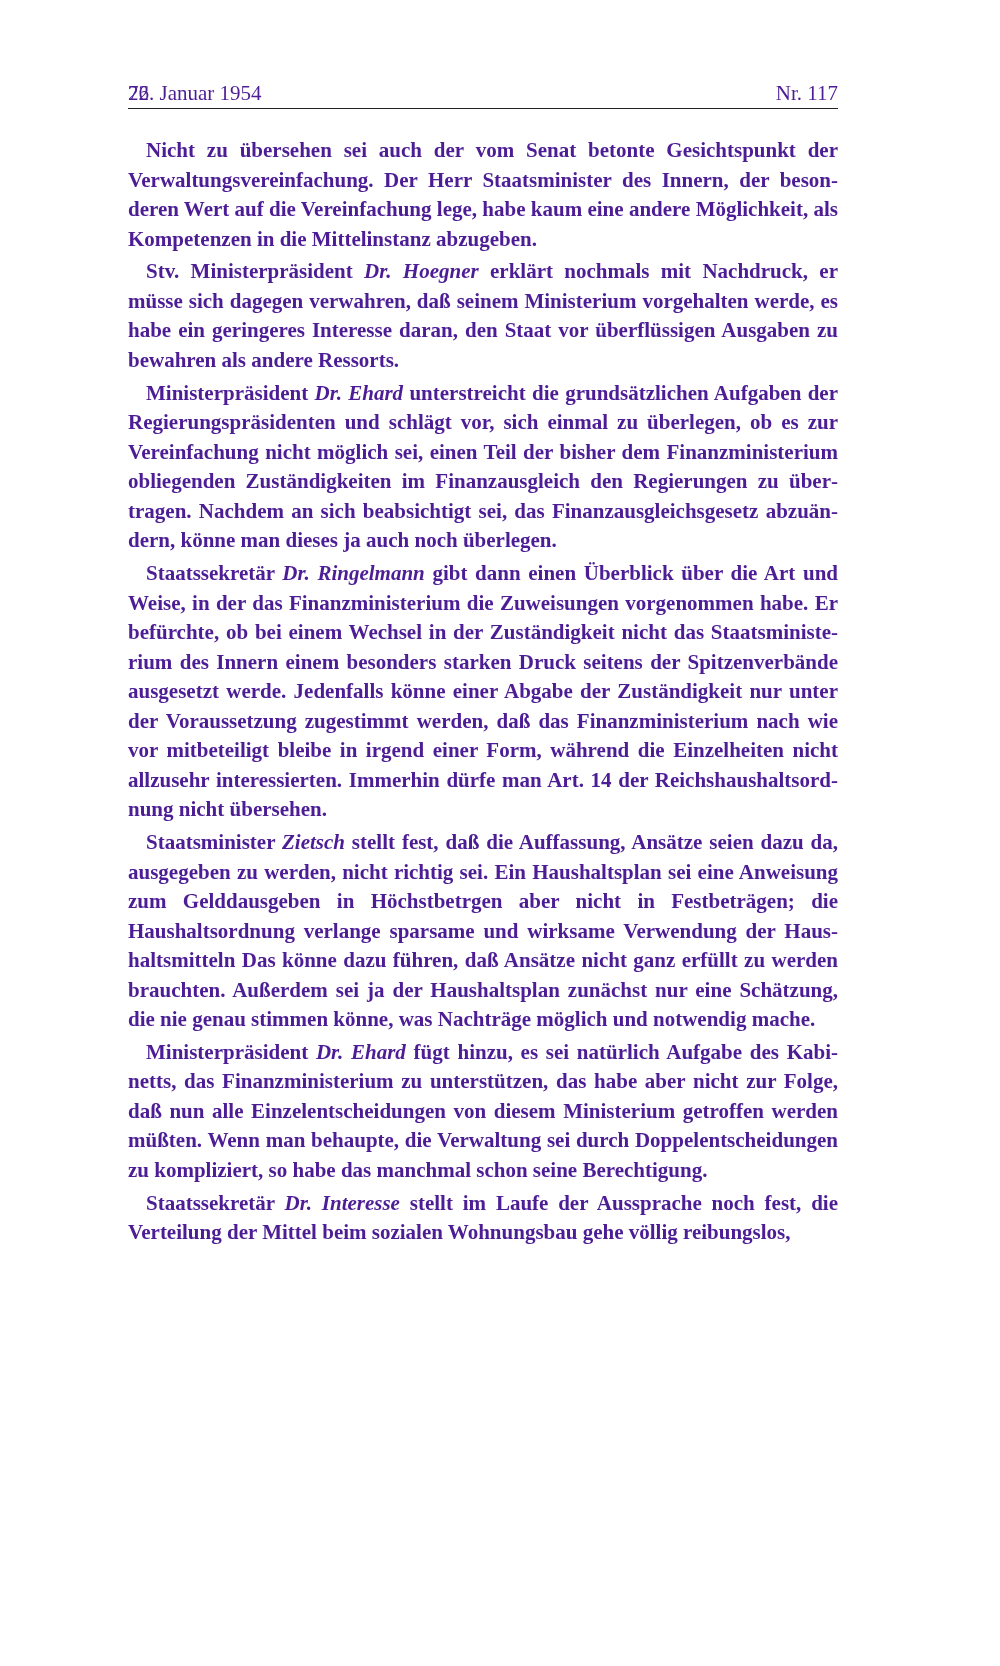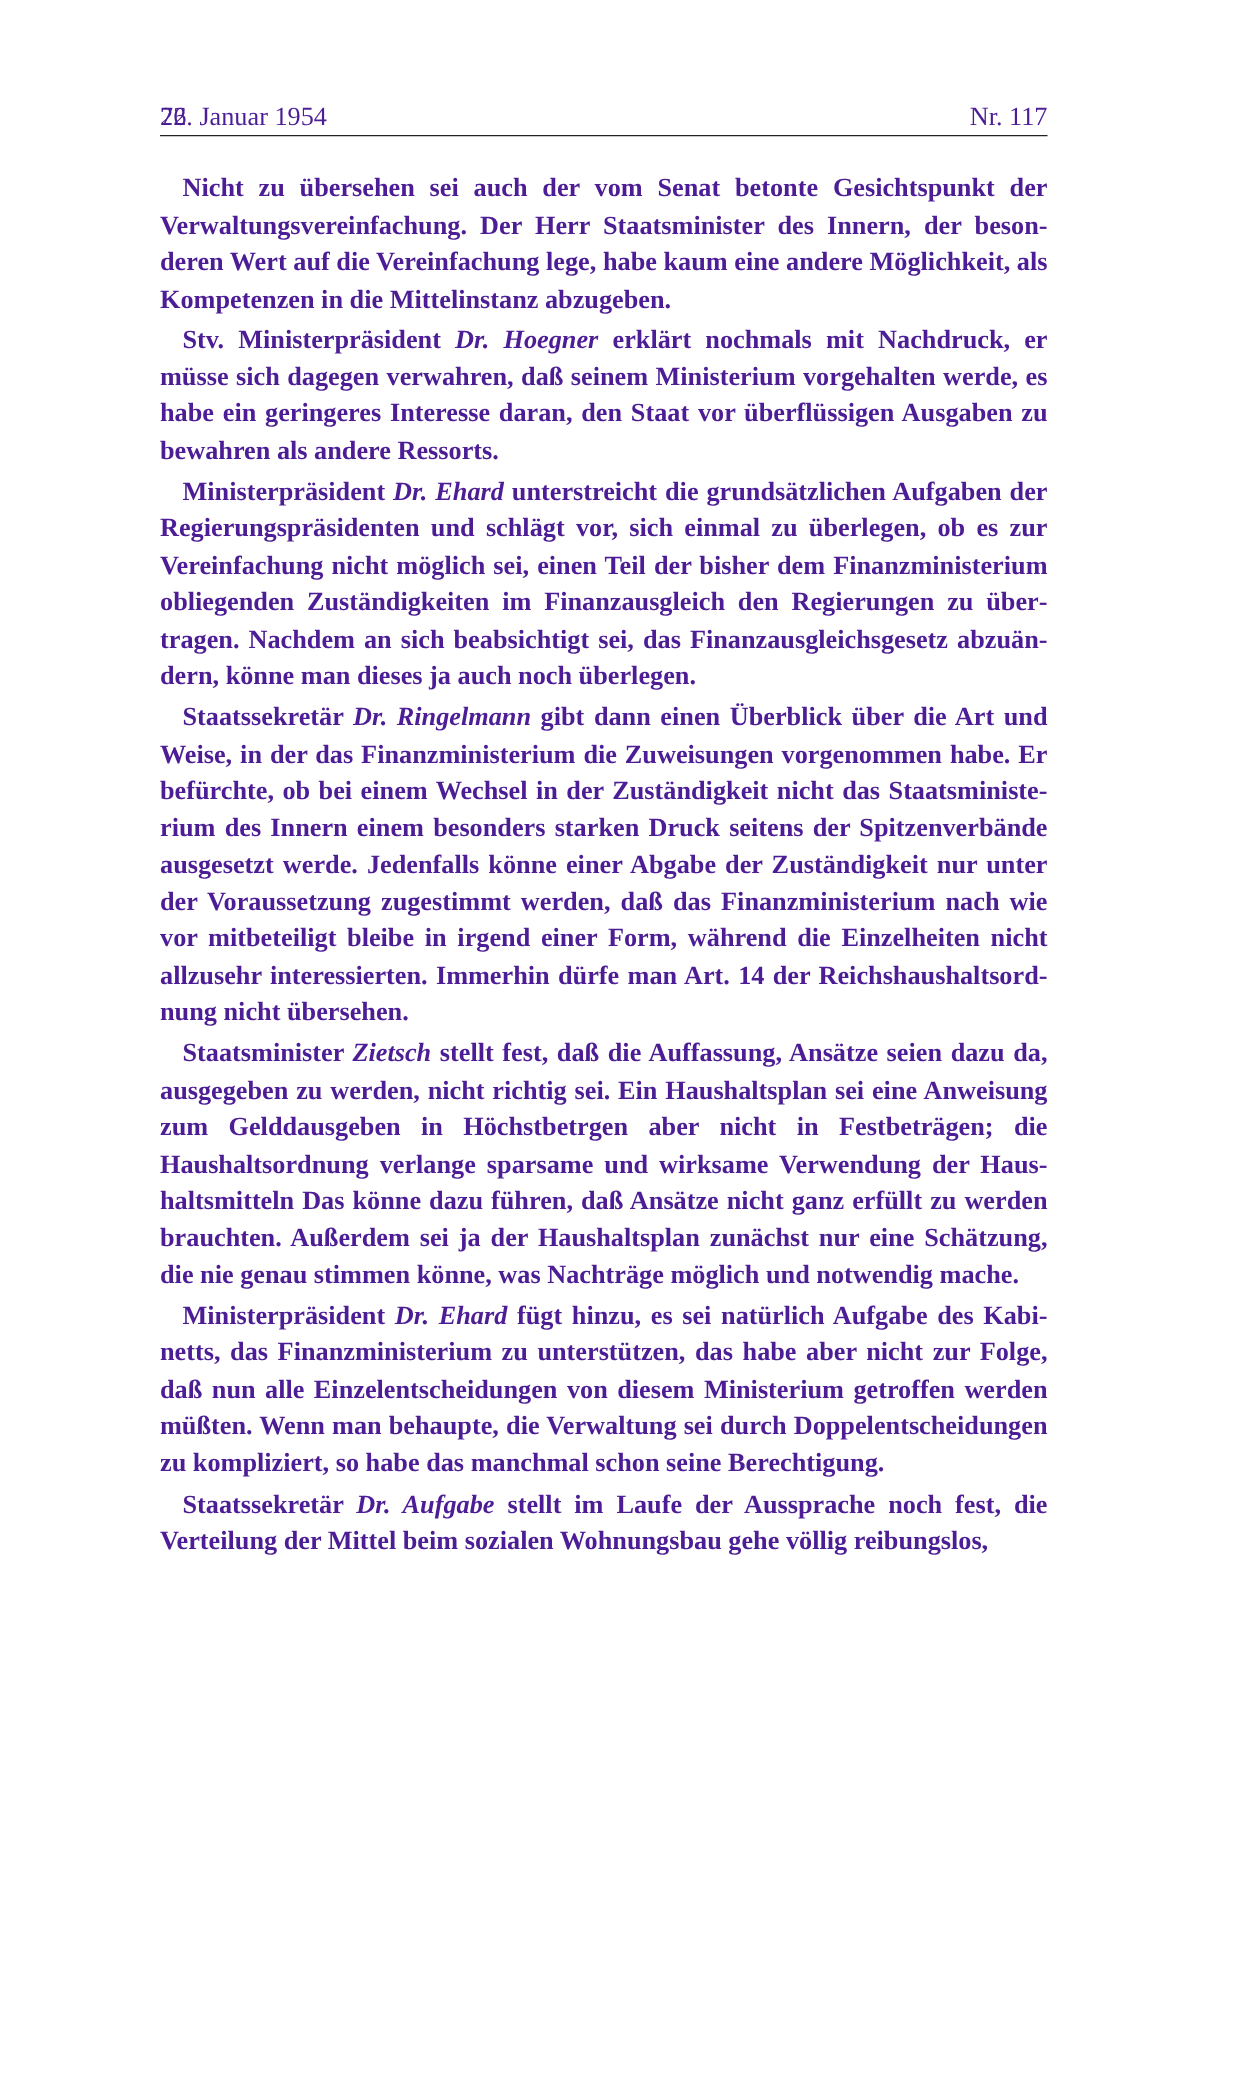--- a/index.html
+++ b/index.html
@@ -32,15 +32,15 @@
     <span class="pg-nr">Nr. 117</span>
   </div>
 
   <div class="body">
     <p class="para"><span>Nicht zu übersehen sei auch der vom Senat betonte Gesichtspunkt der Verwaltungsvereinfachung. Der Herr Staatsminister des Innern, der beson­deren Wert auf die Vereinfachung lege, habe kaum eine andere Möglichkeit, als Kompetenzen in die Mittelinstanz abzugeben.</span></p>
     <p class="para"><span>Stv. Ministerpräsident </span><i>Dr. Hoegner</i><span> erklärt nochmals mit Nachdruck, er müsse sich dagegen verwahren, daß seinem Ministerium vorgehalten werde, es habe ein geringeres Interesse daran, den Staat vor überflüssigen Ausgaben zu bewahren als andere Ressorts.</span></p>
     <p class="para"><span>Ministerpräsident </span><i>Dr. Ehard</i><span> unterstreicht die grundsätzlichen Aufgaben der Regierungspräsidenten und schlägt vor, sich einmal zu überlegen, ob es zur Vereinfachung nicht möglich sei, einen Teil der bisher dem Finanzministerium obliegenden Zuständigkeiten im Finanzausgleich den Regierungen zu über­tragen. Nachdem an sich beabsichtigt sei, das Finanzausgleichsgesetz abzuän­dern, könne man dieses ja auch noch überlegen.</span></p>
     <p class="para"><span>Staatssekretär </span><i>Dr. Ringelmann</i><span> gibt dann einen Überblick über die Art und Weise, in der das Finanzministerium die Zuweisungen vorgenommen habe. Er befürchte, ob bei einem Wechsel in der Zuständigkeit nicht das Staatsministe­rium des Innern einem besonders starken Druck seitens der Spitzenverbände ausgesetzt werde. Jedenfalls könne einer Abgabe der Zuständigkeit nur unter der Voraussetzung zugestimmt werden, daß das Finanzministerium nach wie vor mitbeteiligt bleibe in irgend einer Form, während die Einzelheiten nicht allzusehr interessierten. Immerhin dürfe man Art. 14 der Reichshaushaltsord­nung nicht übersehen.</span></p>
     <p class="para"><span>Staatsminister </span><i>Zietsch</i><span> stellt fest, daß die Auffassung, Ansätze seien dazu da, ausgegeben zu werden, nicht richtig sei. Ein Haushaltsplan sei eine Anwei­sung zum Gelddausgeben in Höchstbetrgen aber nicht in Festbeträgen; die Haushaltsordnung verlange sparsame und wirksame Verwendung der Haus­haltsmitteln Das könne dazu führen, daß Ansätze nicht ganz erfüllt zu werden brauchten. Außerdem sei ja der Haushaltsplan zunächst nur eine Schätzung, die nie genau stimmen könne, was Nachträge möglich und notwendig mache.</span></p>
     <p class="para"><span>Ministerpräsident </span><i>Dr. Ehard</i><span> fügt hinzu, es sei natürlich Aufgabe des Kabi­netts, das Finanzministerium zu unterstützen, das habe aber nicht zur Folge, daß nun alle Einzelentscheidungen von diesem Ministerium getroffen werden müßten. Wenn man behaupte, die Verwaltung sei durch Doppelentschei­dungen zu kompliziert, so habe das manchmal schon seine Berechtigung.</span></p>
-    <p class="para"><span>Staatssekretär </span><i>Dr. Aufgabe</i><span> stellt im Laufe der Aussprache noch fest, die Verteilung der Mittel beim sozialen Wohnungsbau gehe völlig reibungslos,</span></p>
+    <p class="para"><span>Staatssekretär </span><i>Dr. Interesse</i><span> stellt im Laufe der Aussprache noch fest, die Verteilung der Mittel beim sozialen Wohnungsbau gehe völlig reibungslos,</span></p>
   </div>
 </div>
 
 </body></html>

